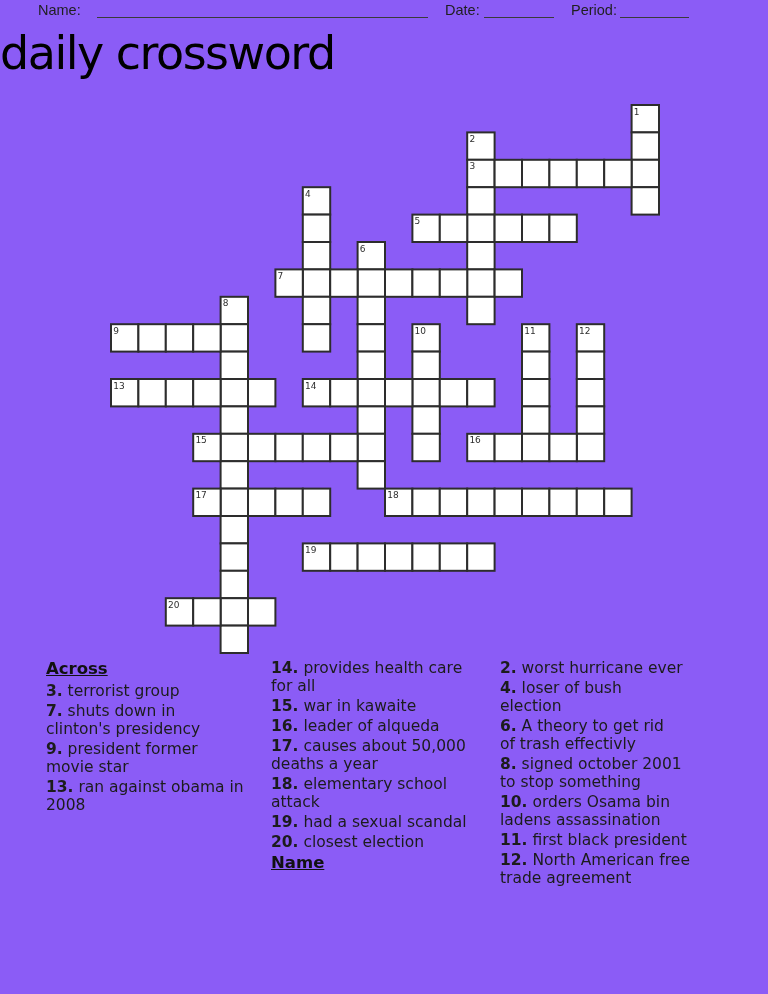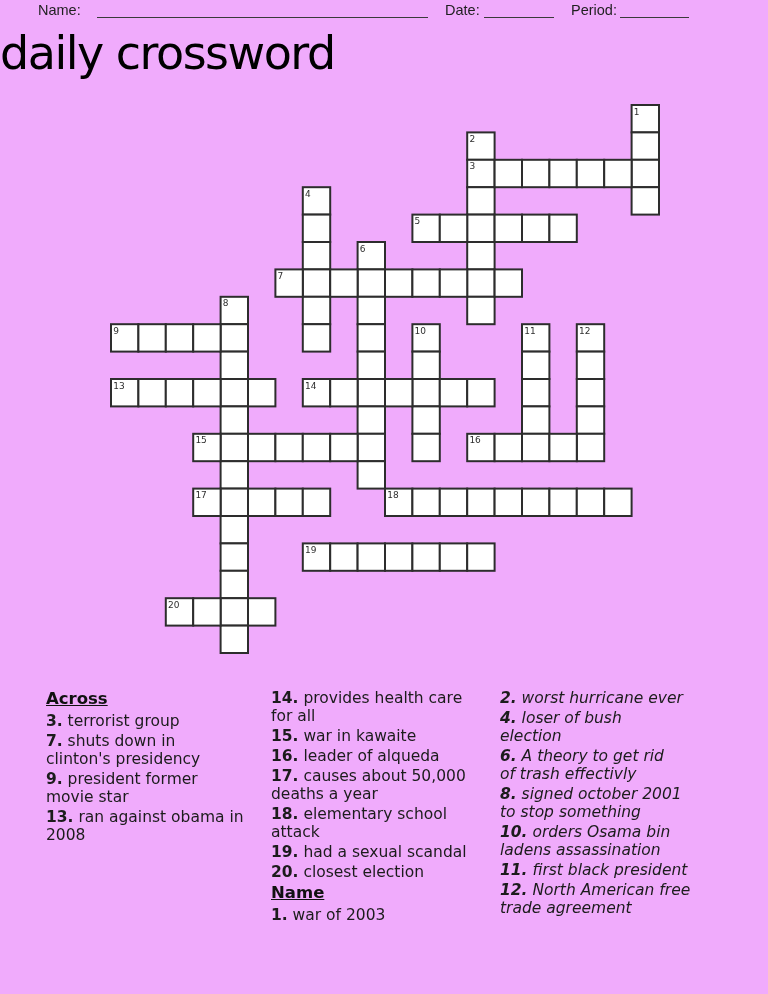--- a/index.html
+++ b/index.html
@@ -1,38 +1,38 @@
 <!DOCTYPE html>
 <html><head>
 <meta charset="utf-8">
 <style>
   html,body{margin:0;padding:0;background:#fff;}
-  .page{position:relative;width:768px;height:994px;background:#f0abfc;overflow:hidden;
+  .page{position:relative;width:768px;height:994px;background:#8b5cf6;overflow:hidden;
         font-family:"DejaVu Sans",sans-serif;color:#1c1c1c;}
   
   .hdr-label{position:absolute;top:2px;font-family:"Liberation Sans",sans-serif;
              font-size:14.5px;color:#1f1f1f;}
   .hdr-line{position:absolute;top:0;height:17px;border-bottom:1.6px solid #3a3a3a;}
   #name-label{left:38px;}
   #name-line{left:97px;width:331px;}
   #date-label{left:445px;}
   #date-line{left:484px;width:70px;}
   #period-label{left:571px;}
   #period-line{left:620px;width:69px;}
   
   .title{position:absolute;top:26px;left:0;width:768px;text-align:left;
          font-size:46px;letter-spacing:-1.5px;font-weight:400;color:#000;}
   
   #grid-svg{position:absolute;left:109px;top:103px;}
   #grid-svg text{font-family:"DejaVu Sans",sans-serif;font-size:9px;fill:#2e2e2e;}
   
-  .clue-col{position:absolute;top:689px;}
+  .clue-col{position:absolute;top:659px;}
   #clue-col-0{left:46px;width:226px;}
   #clue-col-1{left:271px;width:224px;}
-  #clue-col-2{left:500px;width:246px;font-style:italic;}
+  #clue-col-2{left:500px;width:246px;}
   .clue-heading{font-size:16.5px;font-weight:bold;text-decoration:underline;
                 color:#111;margin:0 0 4px 0;}
   .clue{font-size:15.5px;line-height:18px;margin:0 0 2px 0;color:#1c1c1c;}
   .clue b{font-weight:bold;margin-top:41px;}
 </style>
 </head>
 <body>
 
 <div class="page">
 
@@ -194,21 +194,20 @@
     </div>
   <div class="clue-col" id="clue-col-1">
       <div class="clue"><b>14.</b> provides health care<br>for all</div>
       <div class="clue"><b>15.</b> war in kawaite</div>
       <div class="clue"><b>16.</b> leader of alqueda</div>
       <div class="clue"><b>17.</b> causes about 50,000<br>deaths a year</div>
       <div class="clue"><b>18.</b> elementary school<br>attack</div>
       <div class="clue"><b>19.</b> had a sexual scandal</div>
       <div class="clue"><b>20.</b> closest election</div>
       <div class="clue-heading">Name</div>
-      <div class="clue"><b>1.</b> war of 2003</div>
     </div>
   <div class="clue-col" id="clue-col-2">
       <div class="clue"><b>2.</b> worst hurricane ever</div>
       <div class="clue"><b>4.</b> loser of bush<br>election</div>
       <div class="clue"><b>6.</b> A theory to get rid<br>of trash effectivly</div>
       <div class="clue"><b>8.</b> signed october 2001<br>to stop something</div>
       <div class="clue"><b>10.</b> orders Osama bin<br>ladens assassination</div>
       <div class="clue"><b>11.</b> first black president</div>
       <div class="clue"><b>12.</b> North American free<br>trade agreement</div>
     </div>

